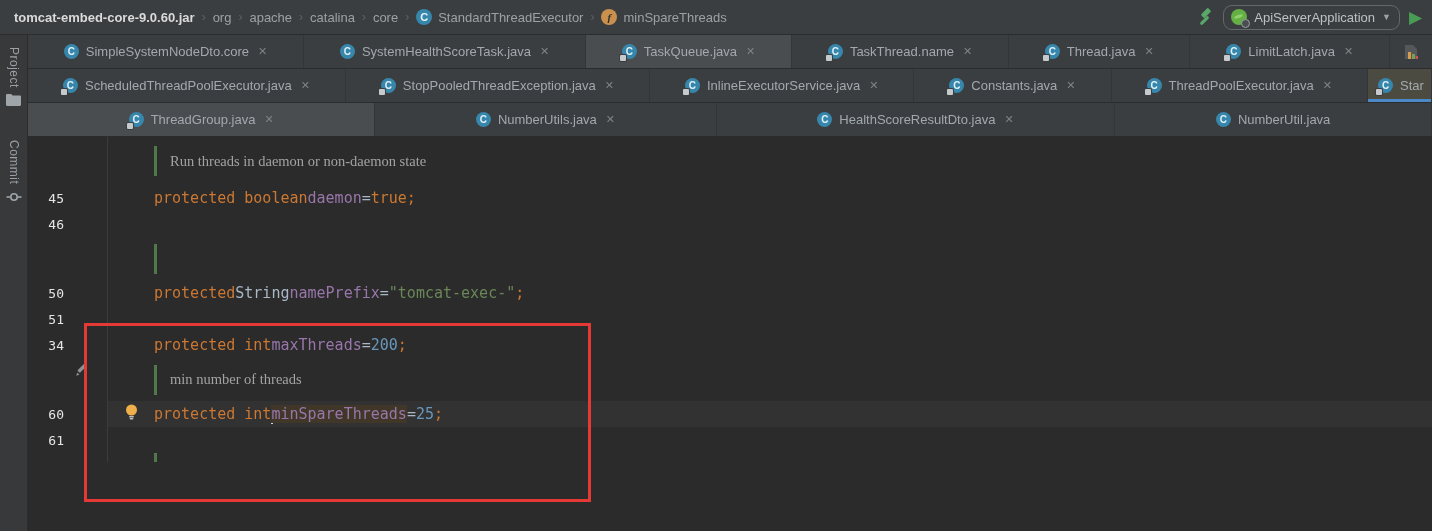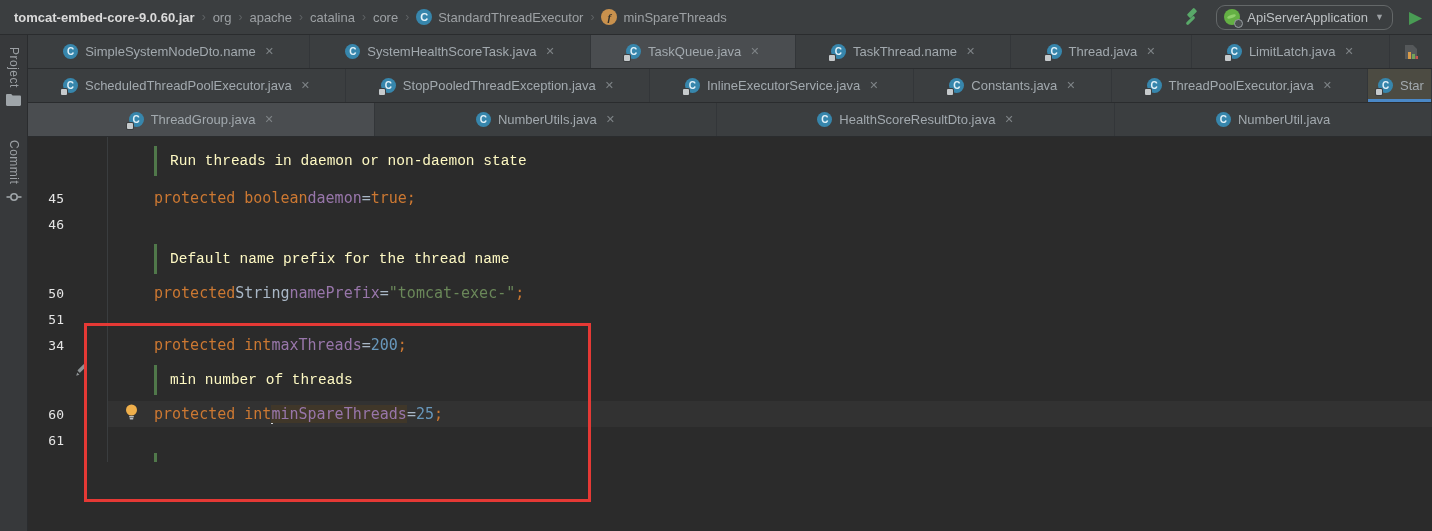--- a/index.html
+++ b/index.html
@@ -11,21 +11,21 @@
   .topbar { height:35px; background:#3B3E40; display:flex; align-items:center;
             padding:0 10px 0 14px; border-bottom:1px solid #2A2C2E; }
   .crumbs { flex:1; display:flex; align-items:center; gap:7px; white-space:nowrap; overflow:hidden; }
   .crumb { color:#9DA1A4; font-size:13px; display:flex; align-items:center; gap:6px; cursor:default; }
   .crumb.bold { color:#DADADA; font-weight:bold; }
   .crumb-sep { color:#5E6264; font-size:12px; }
   .mini-ic { width:16px; height:16px; border-radius:50%; font:bold 11px/16px "Liberation Sans",sans-serif;
              text-align:center; display:inline-block; }
   .mini-ic.class { background:#3786AC; color:#E8F4FA; }
   .mini-ic.field { background:#C9914D; color:#33302A; font-style:italic; font-family:"Liberation Serif",serif; }
-  .top-actions { display:flex; align-items:center; gap:16px;text-align:center; }
+  .top-actions { display:flex; align-items:center; gap:9px;text-align:center; }
   .run-chip { height:25px; border:1px solid #646869; border-radius:9px; display:flex; align-items:center;
               gap:7px; padding:0 8px 0 7px; color:#BDC1C3; font-size:13px; background:#3B3E40; cursor:pointer; }
   .spring { position:relative; width:16px; height:16px; border-radius:50%; background:#64B044; }
   .spring::before { content:''; position:absolute; left:3px; top:6px; width:9px; height:3px;
                     border-radius:50%; background:#8FD06C; transform:rotate(-20deg); }
   .spring-badge { position:absolute; right:-3px; bottom:-3px; width:9px; height:9px; border-radius:50%;
                   background:#4A4E50; border:1.5px solid #9AA0A3; }
   .chev-down { color:#9DA1A4; font-size:9px; }
   .play { color:#499C54; font-size:17px; cursor:pointer; line-height:1; }
   .hammer { width:20px; height:20px; cursor:pointer; }
@@ -65,21 +65,21 @@
   .row.r-comment.lead { height:48px; }
   .row.r-stub { height:9px; }
   .gutter { position:relative; flex:0 0 80px; border-right:1px solid #3A3D3F; }
   .lnum { position:absolute; left:0; top:50%; transform:translateY(-50%); width:36px; text-align:right;
           color:#e5e5e5; font-size:13px; }
   .codearea { position:relative; flex:1; display:flex; align-items:center; padding-left:46px;
               font-size:15px; color:#A9B7C6; }
   .row.current .codearea { background:#323232; }
   .c-bar { flex:0 0 3px; width:3px; height:30px; background:#50784A; margin-right:13px; }
   .r-stub .c-bar { height:100%; align-self:flex-start; }
-  .c-text { font-family:Liberation Mono, monospace; font-size:14.5px; color:#fef9c3; }
+  .c-text { font-family:Liberation Serif, serif; font-size:14.5px; color:#a3a3a3; }
   .tk-kw { color:#CC7832; } .tk-field { color:#9876AA; } .tk-plain { color:#A9B7C6; }
   .tk-str { color:#6A8759; } .tk-num { color:#6897BB; }
   .hl { background:#403729; }
   .caret { display:inline-block; width:2px; height:19px; background:#D4D7DC; vertical-align:middle;
            margin-right:-2px; }
   .bulb { position:absolute; left:16px; top:50%; transform:translateY(-50%); cursor:pointer; }
   .pencil { position:absolute; left:47px; top:4px; }
 
   .red-box { position:absolute; left:29px; top:186px; width:507px; height:179px;
              border:3px solid #E53935; pointer-events:none; }
@@ -160,21 +160,21 @@
         </svg>
       </div>
     </div>
 
     <div class="right-col">
 
       <div class="tabrow">
         <div class="tabs">
             <div class="tab">
               <span class="cls">C</span>
-              <span>SimpleSystemNodeDto.name</span>
+              <span>SimpleSystemNodeDto.core</span>
               <span class="tclose">✕</span>
             </div>
             <div class="tab">
               <span class="cls">C</span>
               <span>SystemHealthScoreTask.java</span>
               <span class="tclose">✕</span>
             </div>
             <div class="tab light">
               <span class="cls lock">C</span>
               <span>TaskQueue.java</span>
@@ -285,21 +285,20 @@
             <div class="row r-blank">
               <div class="gutter">
                 <span class="lnum">46</span>
               </div>
               <div class="codearea"></div>
             </div>
             <div class="row r-comment">
               <div class="gutter"></div>
               <div class="codearea">
                 <span class="c-bar"></span>
-                <span class="c-text">Default name prefix for the thread name</span>
               </div>
             </div>
             <div class="row r-code">
               <div class="gutter">
                 <span class="lnum">50</span>
               </div>
               <div class="codearea">
                 <span class="tk-kw">protected </span>
                 <span class="tk-plain">String </span>
                 <span class="tk-field">namePrefix</span>

